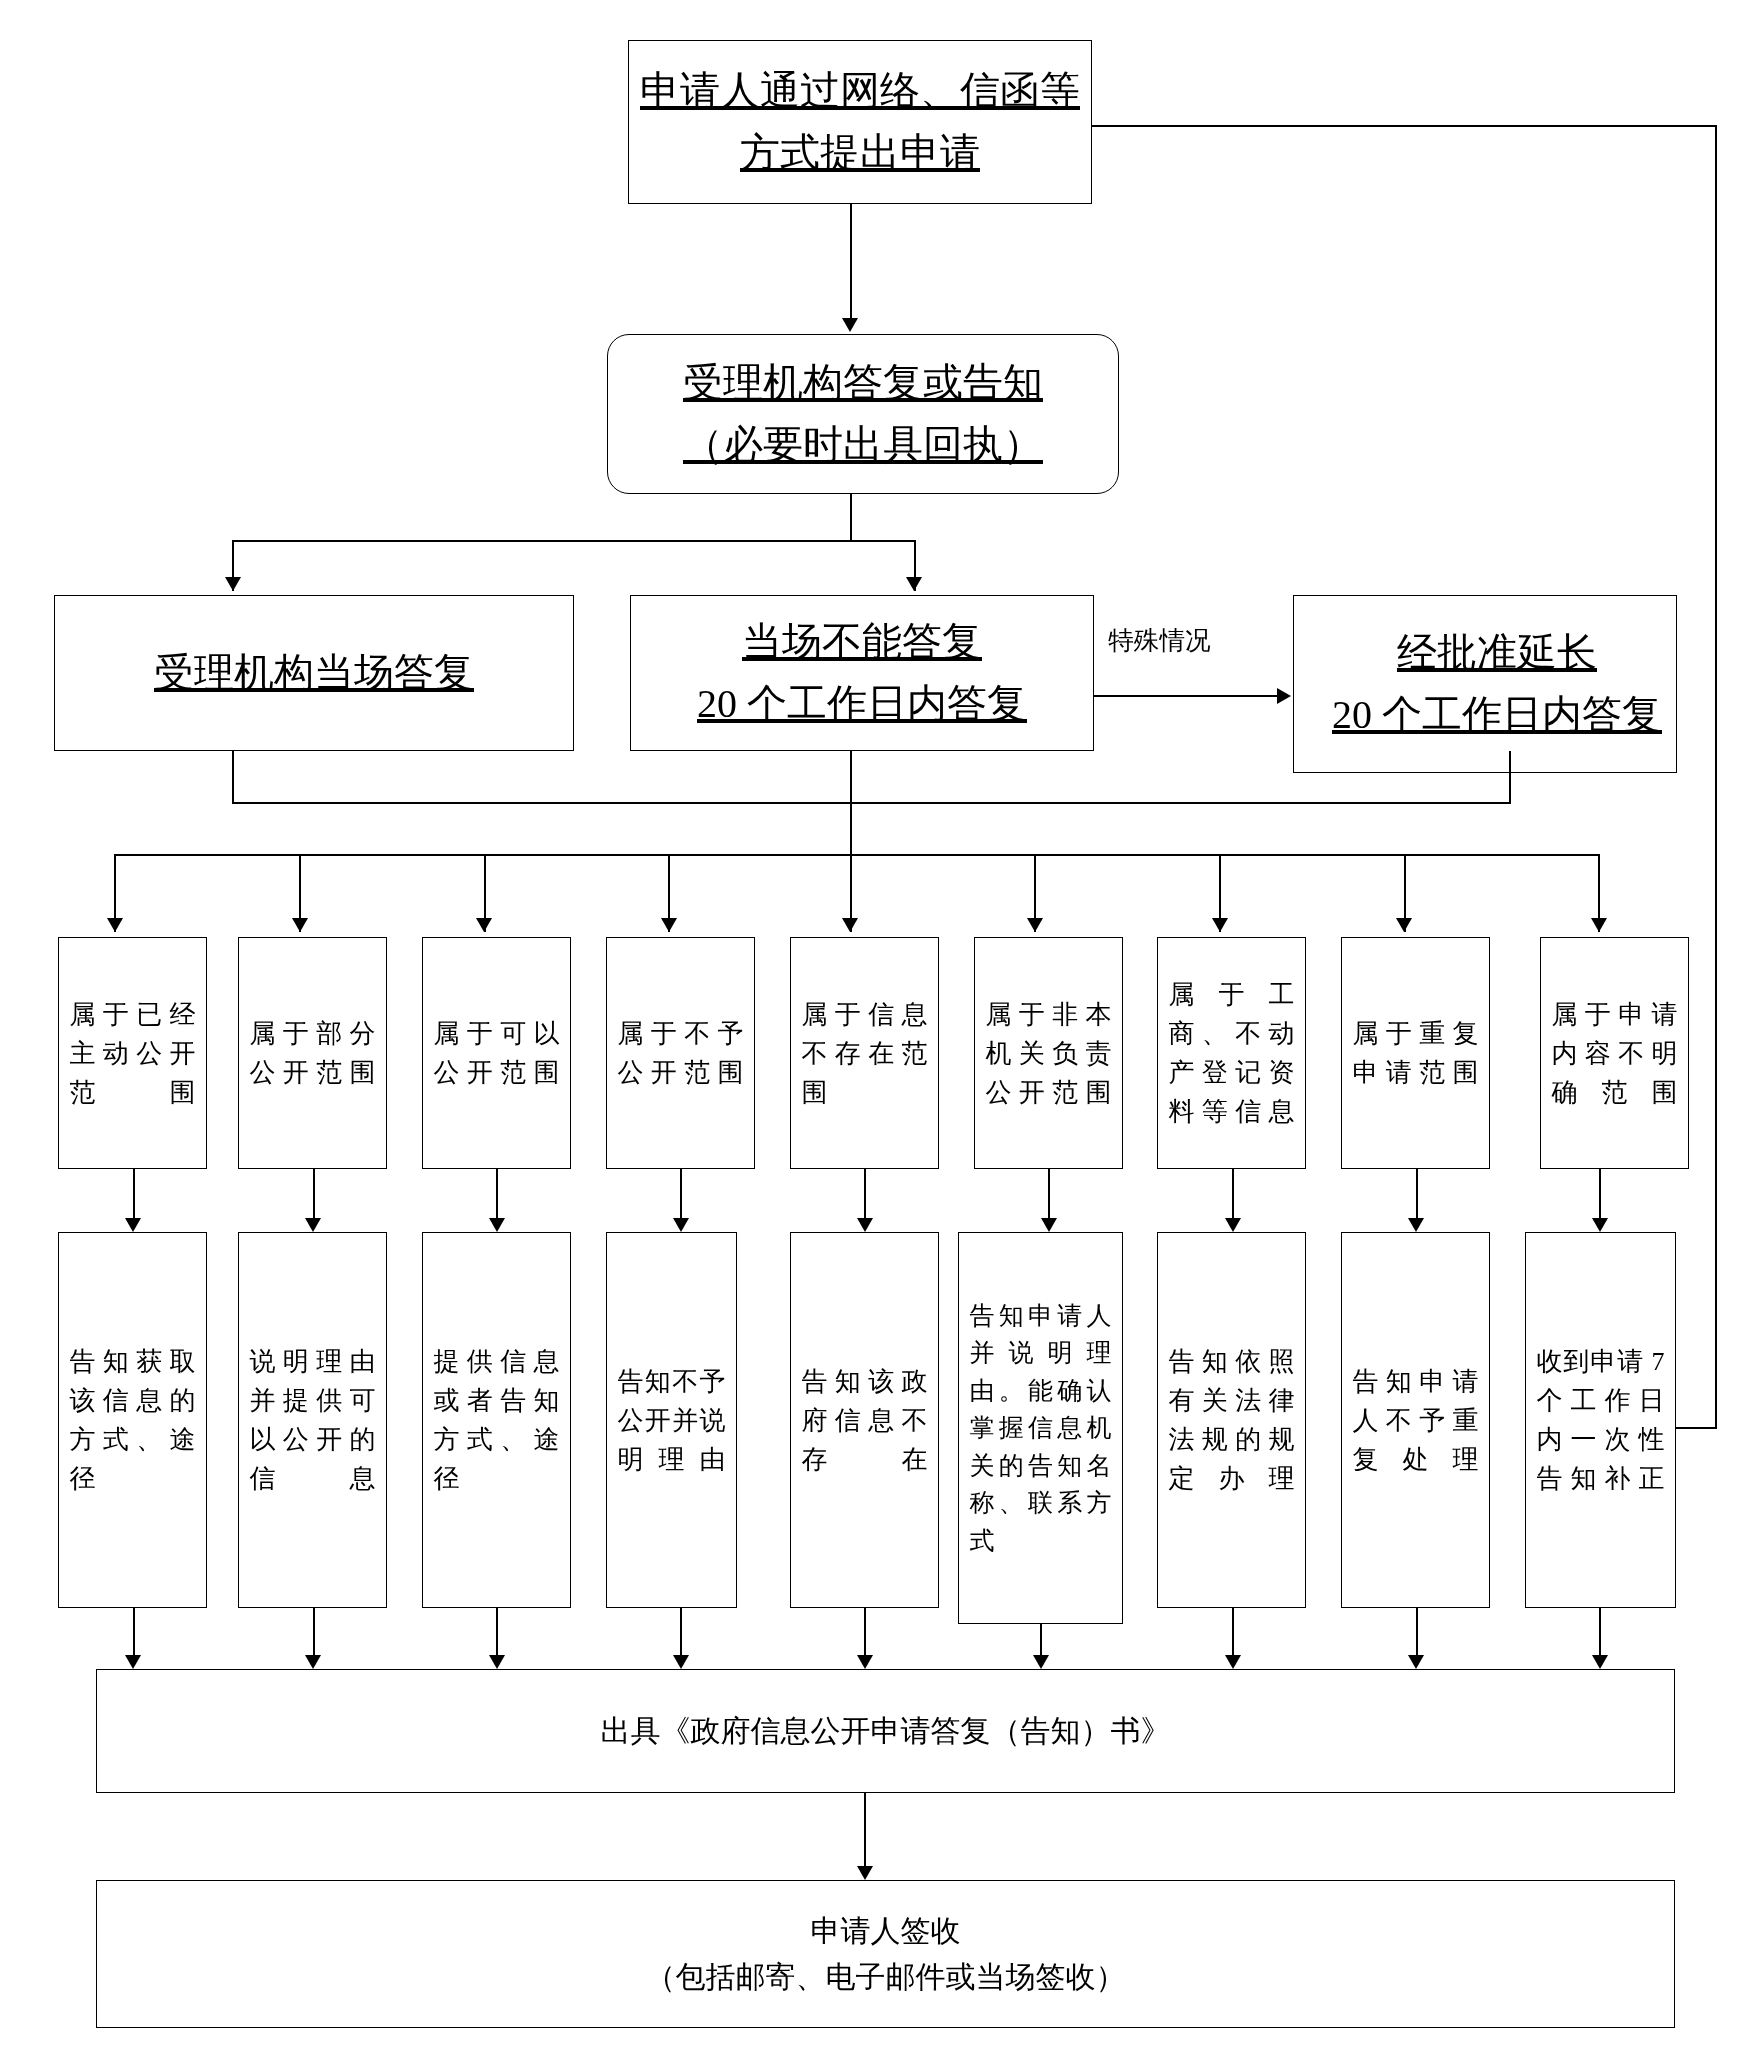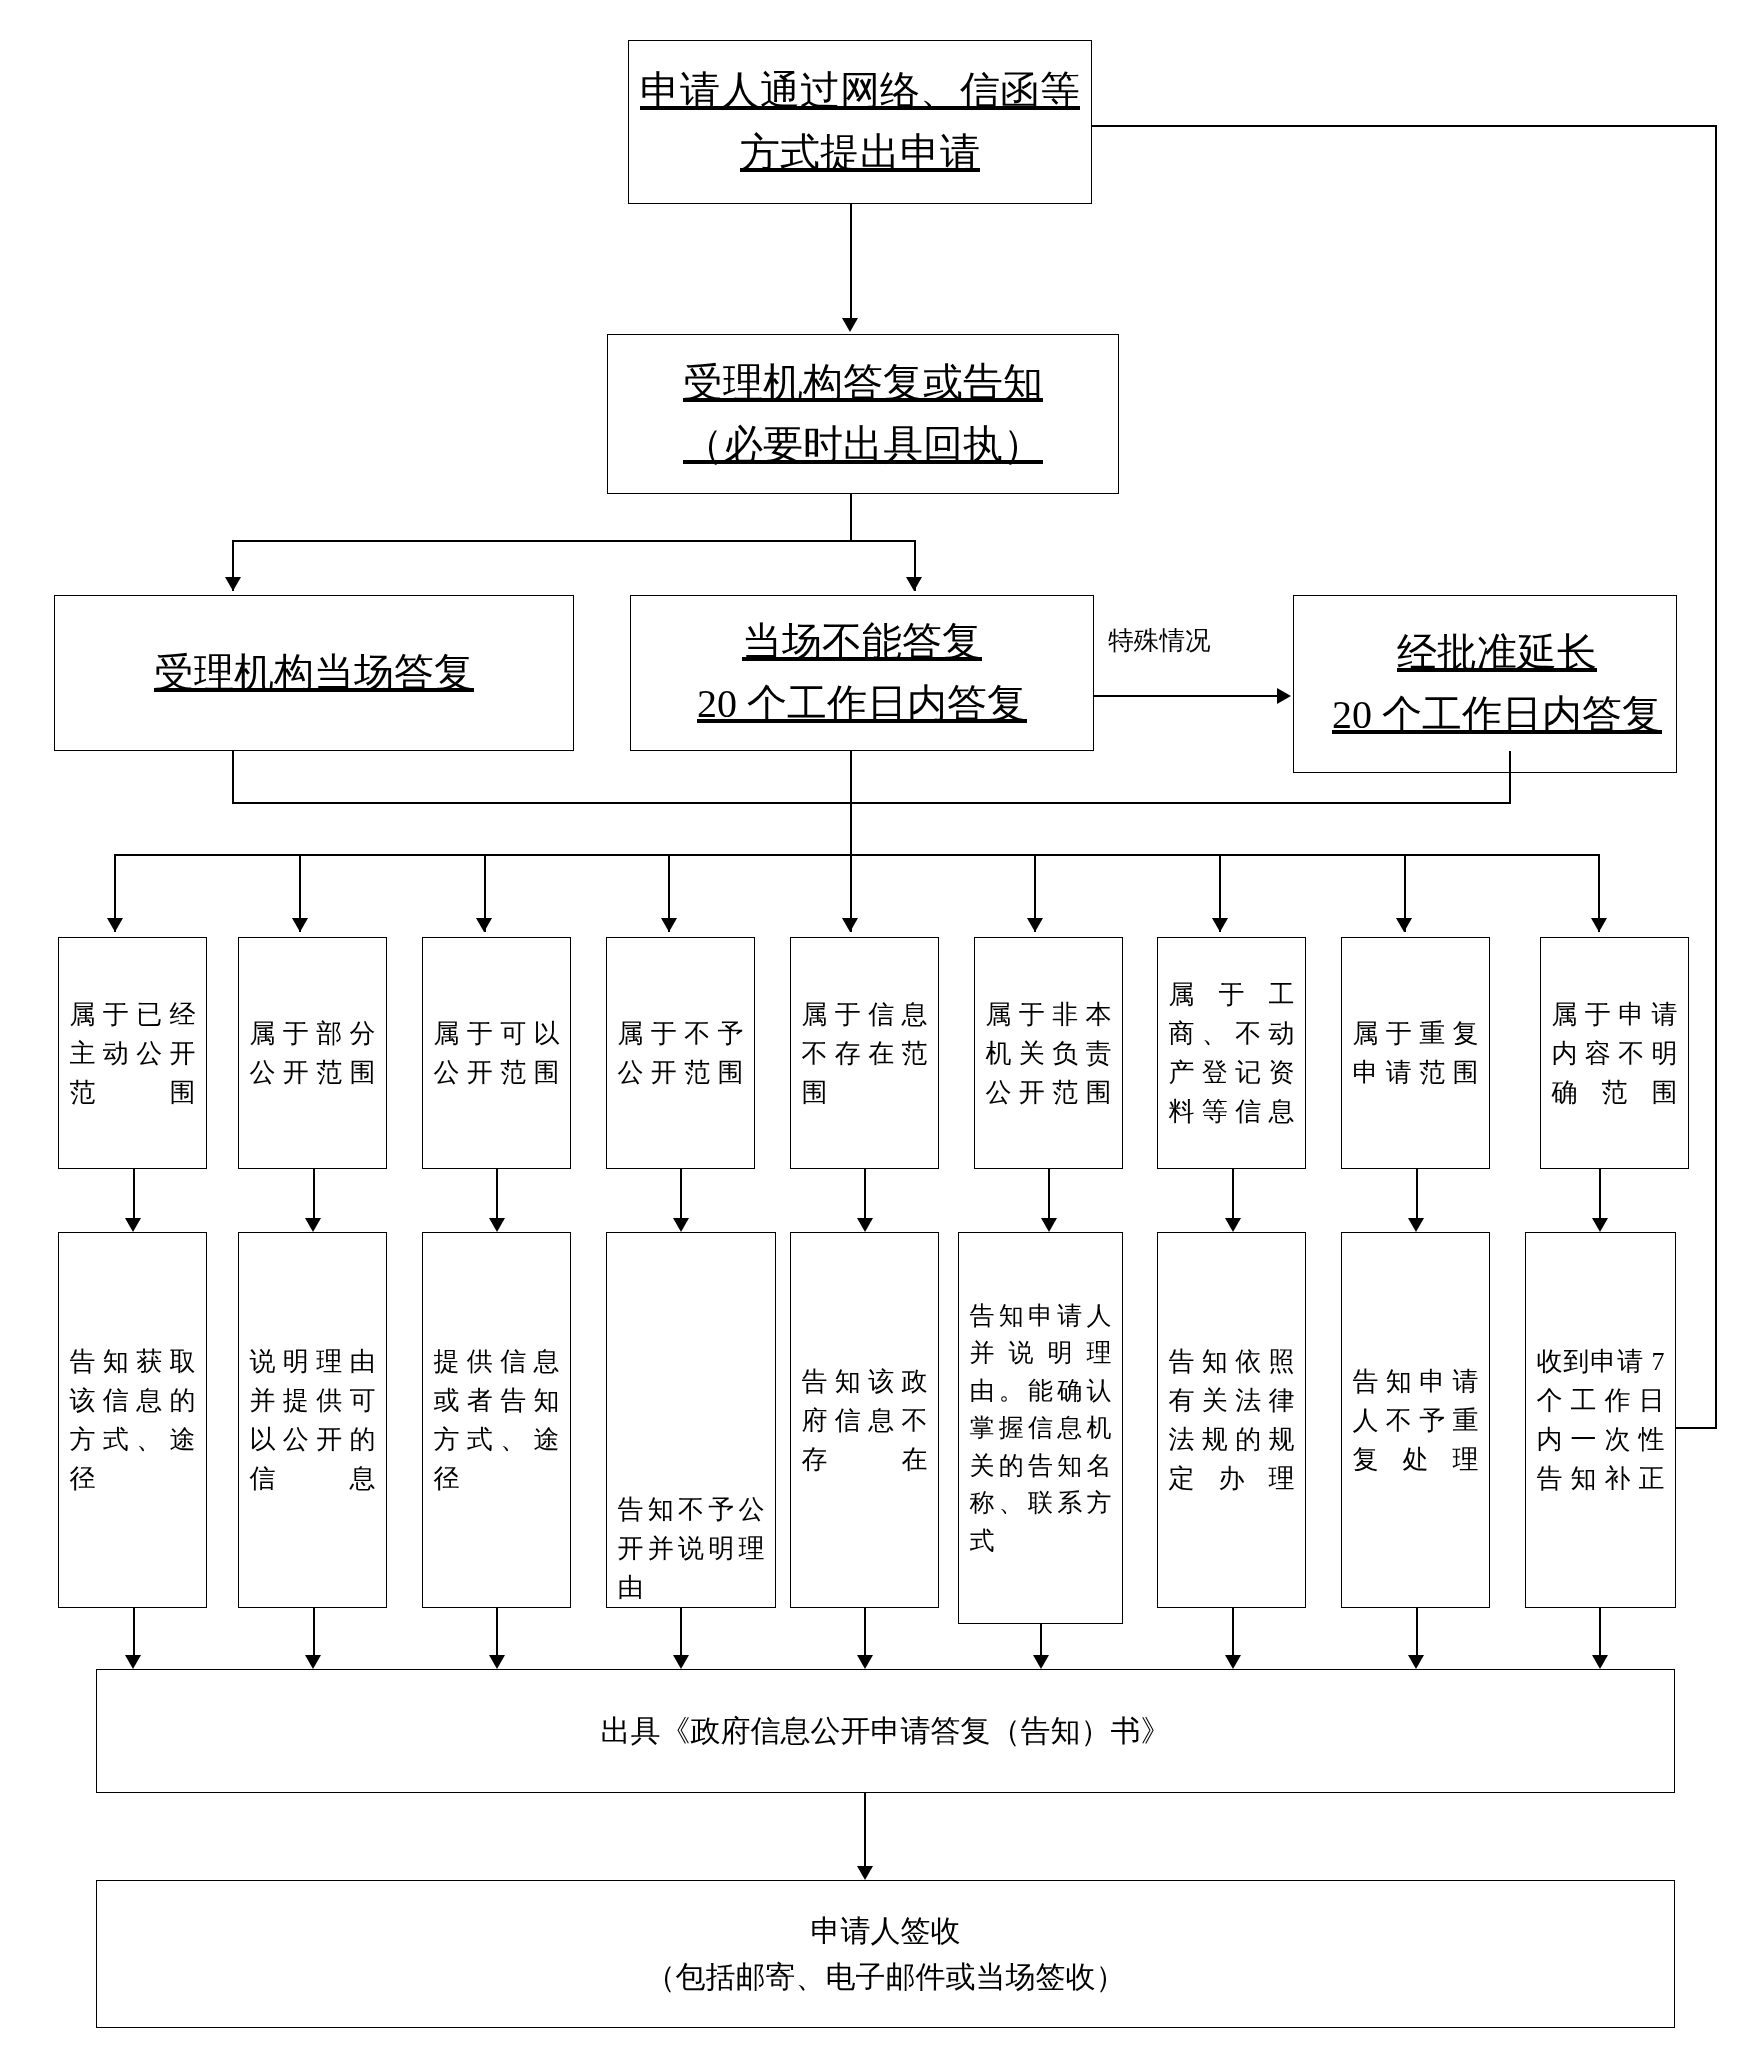--- a/index.html
+++ b/index.html
@@ -92,21 +92,21 @@
   </div>
 
   <div class="line vline" style="left:850px; top:204px; height:118px;"></div>
   <div class="arrow-down" style="left:842px; top:318px;"></div>
 
   <div class="line hline" style="left:1092px; top:125px; width:625px;"></div>
   <div class="line vline" style="left:1715px; top:125px; height:1303px;"></div>
   <div class="line hline" style="left:1650px; top:1427px; width:67px;"></div>
   <div class="arrow-right" style="left:1635px; top:1420px; transform: rotate(180deg);"></div>
 
-  <div class="box big" style="left:607px; top:334px; width:512px; height:160px;">
+  <div class="box big" style="left:607px; top:334px; width:512px; height:160px;border-radius:22px;">
     <div class="inner">受理机构答复或告知
 （必要时出具回执）</div>
   </div>
 
   <div class="line vline" style="left:850px; top:494px; height:48px;"></div>
   <div class="line hline" style="left:232px; top:540px; width:683px;"></div>
   <div class="line vline" style="left:232px; top:540px; height:51px;"></div>
   <div class="arrow-down" style="left:225px; top:577px;"></div>
   <div class="line vline" style="left:914px; top:540px; height:51px;"></div>
   <div class="arrow-down" style="left:906px; top:577px;"></div>
@@ -214,21 +214,21 @@
 
   <div class="box col-box" style="left:238px; top:1232px; width:149px; height:376px;">
     <div class="inner">说明理由并提供可以公开的信息</div>
   </div>
   <div class="box col-box" style="left:58px; top:1232px; width:149px; height:376px;">
     <div class="inner">告知获取该信息的方式、途径</div>
   </div>
   <div class="box col-box" style="left:422px; top:1232px; width:149px; height:376px;">
     <div class="inner">提供信息或者告知方式、途径</div>
   </div>
-  <div class="box col-box" style="left:606px; top:1232px; width:170px; height:376px;align-items:flex-end;">
+  <div class="box col-box" style="left:606px; top:1232px; width:131px; height:376px;">
     <div class="inner">告知不予公开并说明理由</div>
   </div>
   <div class="box col-box" style="left:790px; top:1232px; width:149px; height:376px;">
     <div class="inner">告知该政府信息不存在</div>
   </div>
   <div class="box col-box" style="left:958px; top:1232px; width:165px; height:392px; font-size:25px;">
     <div class="inner">告知申请人并说明理由。能确认掌握信息机关的告知名称、联系方式</div>
   </div>
   <div class="box col-box" style="left:1157px; top:1232px; width:149px; height:376px;">
     <div class="inner">告知依照有关法律法规的规定办理</div>

